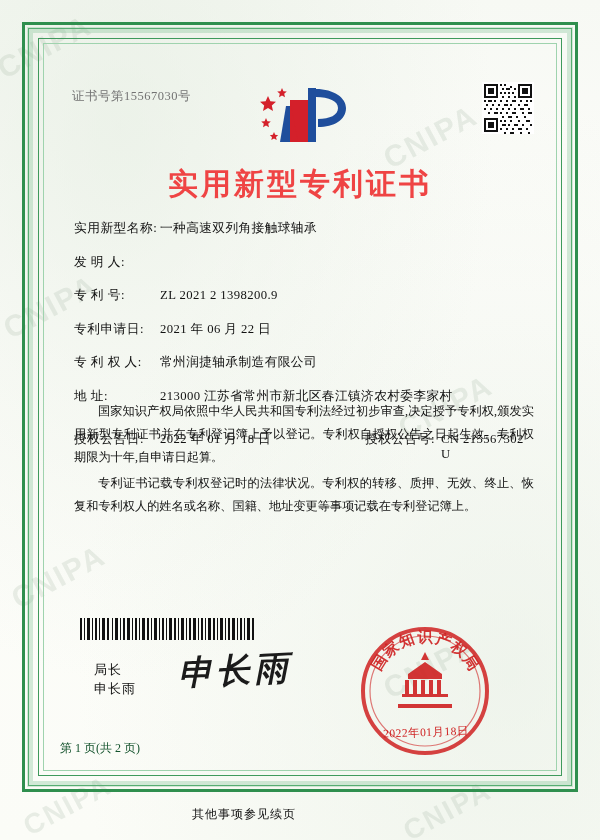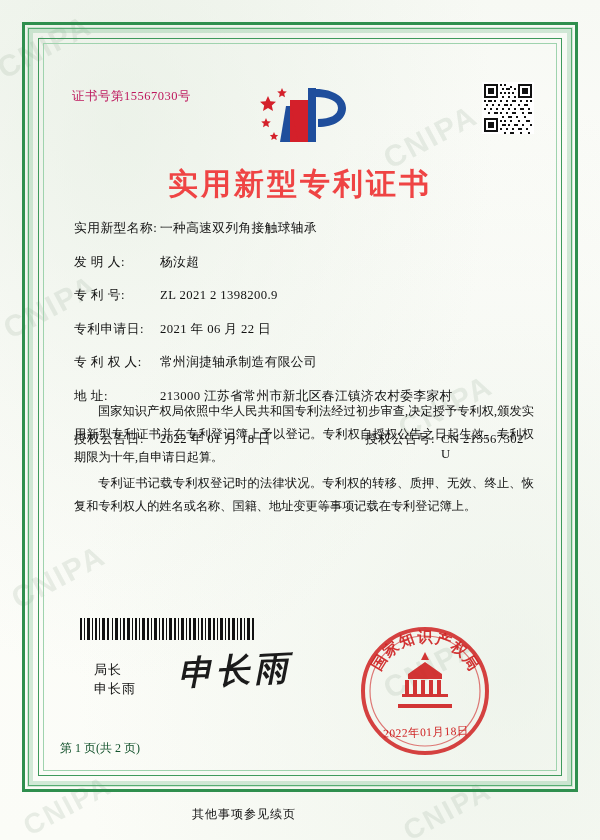--- a/index.html
+++ b/index.html
@@ -91,21 +91,21 @@
   .content {
     position: absolute;
     left: 60px; top: 60px;
     width: 480px; height: 694px;
   }
 
   .cert-no {
     position: absolute;
     left: 12px; top: 28px;
     font-size: 12.5px;
-    color: #be185d;
+    color: #737373;
     letter-spacing: 0.5px;
   }
 
   
   .logo {
     position: absolute;
     left: 190px; top: 20px;
     width: 110px; height: 70px;
   }
 
@@ -366,21 +366,20 @@
 
     <div class="title">实用新型专利证书</div>
 
     <div class="fields">
       <div class="field-row">
         <span class="field-label">实用新型名称:</span>
         <span class="field-value">一种高速双列角接触球轴承</span>
       </div>
       <div class="field-row">
         <span class="field-label">发 明 人:</span>
-        <span class="field-value">杨汝超</span>
       </div>
       <div class="field-row">
         <span class="field-label">专 利 号:</span>
         <span class="field-value">ZL 2021 2 1398200.9</span>
       </div>
       <div class="field-row">
         <span class="field-label">专利申请日:</span>
         <span class="field-value">2021 年 06 月 22 日</span>
       </div>
       <div class="field-row">

